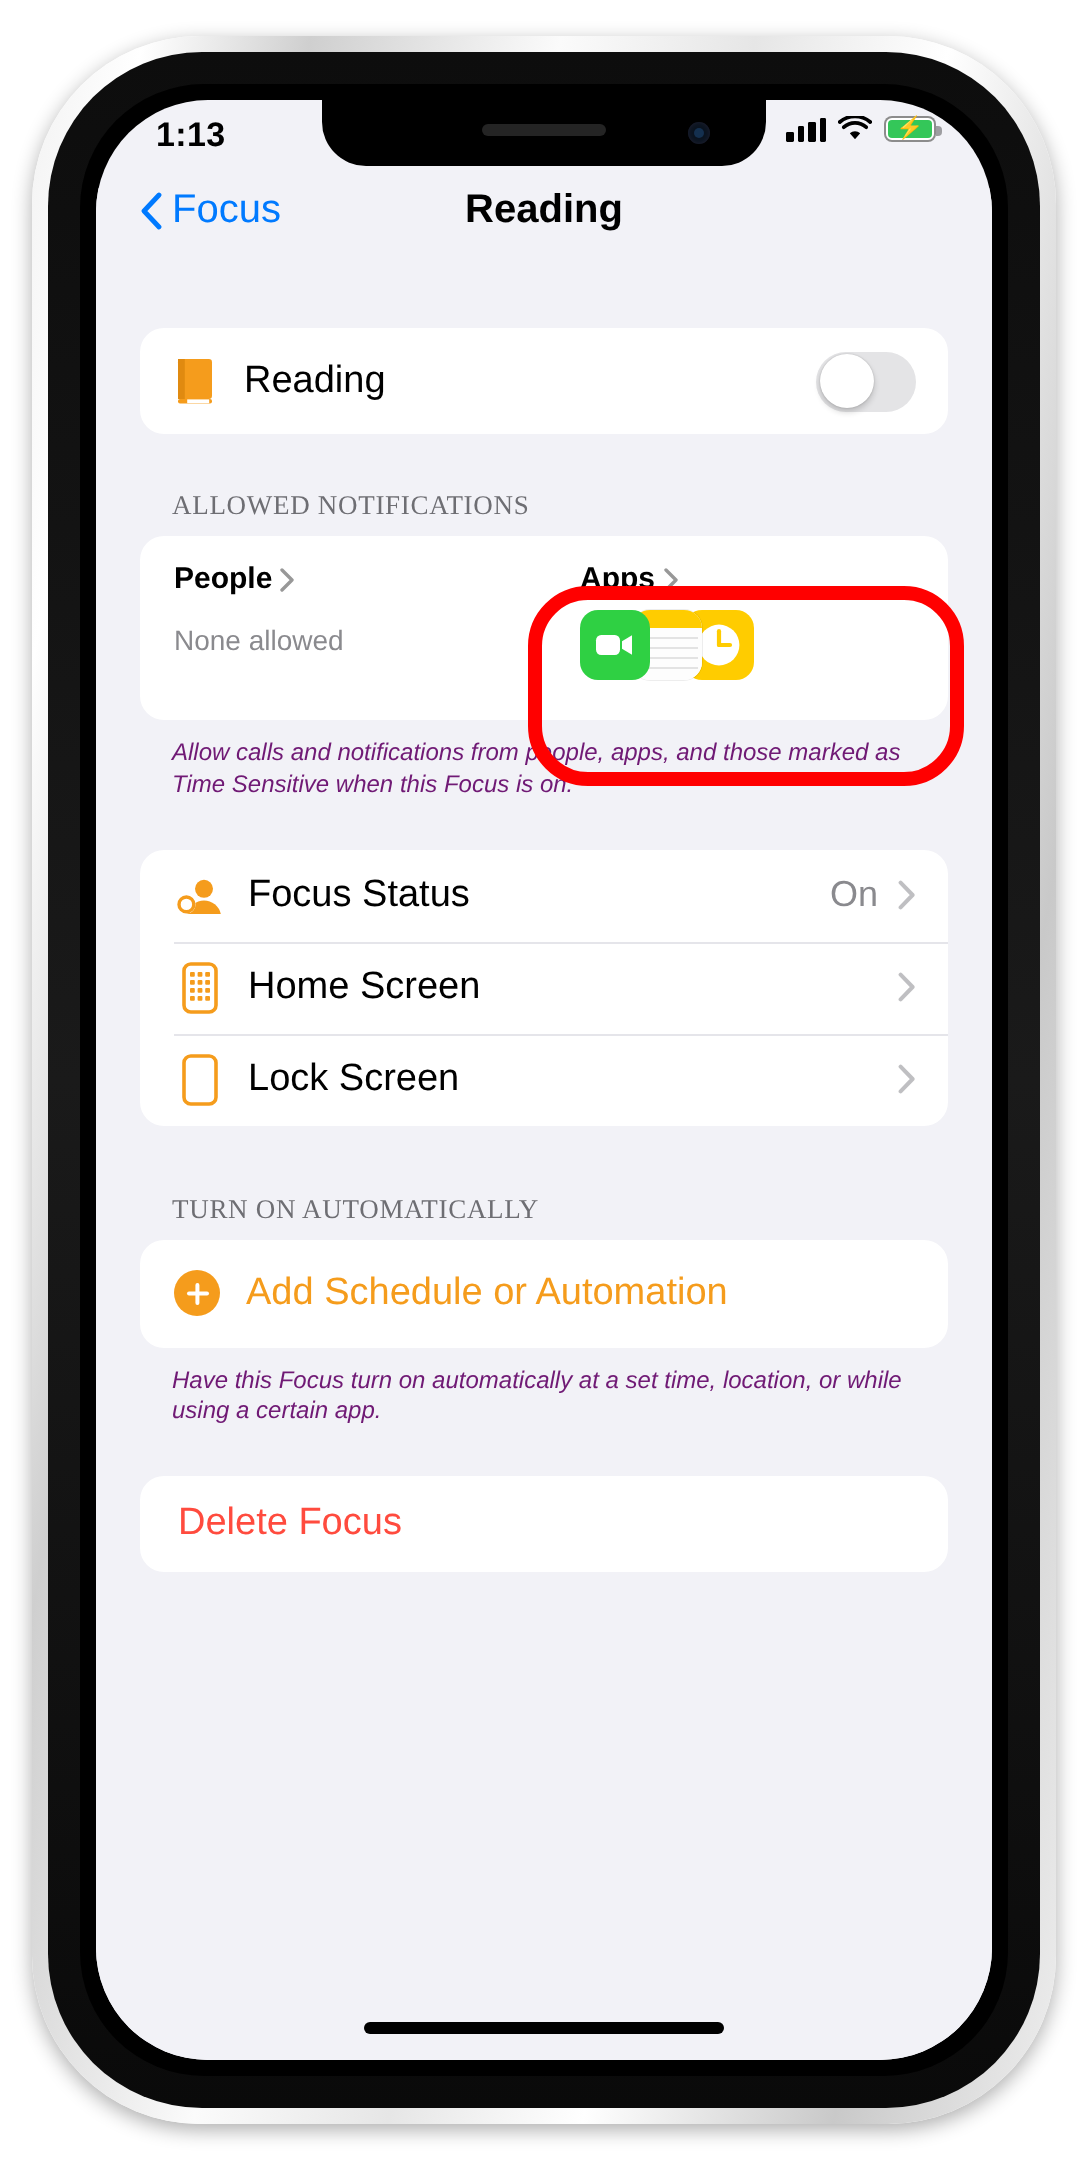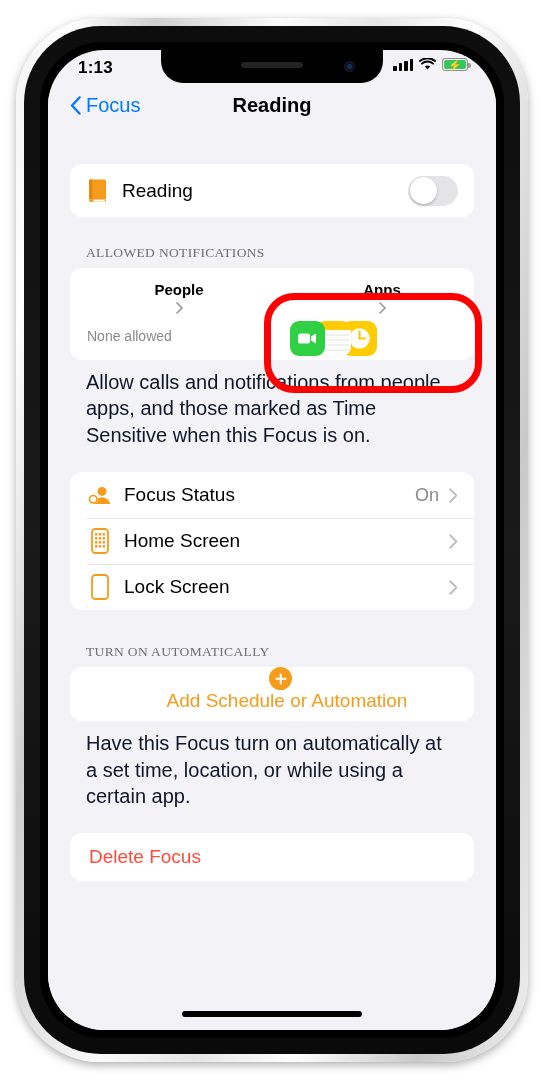--- a/index.html
+++ b/index.html
@@ -114,22 +114,23 @@
     background:#f2f2f7; padding:0 22px;
   }
 
   .card{ background:#ffffff; border-radius:12px; overflow:hidden; }
 
   .section-header{
     font-size:13.5px; color:#6e6e73; letter-spacing:.35px;
     padding:0 0 7px 16px; text-transform:uppercase;font-family:Liberation Serif, serif;
   }
   .section-footer{
-    font-size:20px; color:#0f172a; line-height:1.32;
+    font-size:12px; color:#701a75; line-height:1.32;
     padding:9px 16px 0 16px;
+    font-style:italic;
   }
 
   
   .row-master{
     display:flex; align-items:center; height:53px; padding:0 16px 0 17px;
   }
   .row-master .label{ font-size:19px; color:#000; margin-left:14px; flex:1; }
 
   .toggle{
     width:50px; height:30px; border-radius:15px; background:#e4e4e6;
@@ -140,21 +141,21 @@
     border-radius:50%; background:#fff;
     box-shadow:0 2px 3px rgba(0,0,0,.18), 0 0 1px rgba(0,0,0,.2);
   }
 
   
   .allowed-card{ display:flex; height:92px; }
   .allowed-col{ flex:1; padding:13px 0 0 17px; }
   .allowed-col.right{ padding-left:19px; }
   .col-title{
     display:flex; align-items:center; gap:4px;
-    font-size:15px; font-weight:700; color:#000; cursor:pointer;flex-direction:column;
+    font-size:15px; font-weight:700; color:#000; cursor:pointer;
   }
   .chev-sm{ width:7px; height:12px; opacity:.4; }
   .col-sub{ font-size:14px; color:#8a8a8e; margin-top:14px; }
 
   .appicons{ display:flex; align-items:center; margin-top:7px; }
   .appicon{ width:35px; height:35px; border-radius:9px; position:relative; flex:none; }
   .appicon + .appicon{ margin-left:-9px; }
   .ai-facetime{ background:#2fd043; z-index:3; }
   .ai-notes{ background:#fff; z-index:2; box-shadow:0 0 0 .5px rgba(0,0,0,.07); overflow:hidden; }
   .ai-clock{ background:#ffcc00; z-index:1; }
@@ -167,21 +168,21 @@
   .opt-row + .opt-row::before{
     content:""; position:absolute; left:17px; right:0; top:0; height:1px;
     background:#e5e5ea;
   }
   .opt-icon{ width:25px; display:flex; justify-content:center; flex:none; }
   .opt-label{ font-size:19px; color:#000; margin-left:12px; flex:1; }
   .opt-value{ font-size:18px; color:#8a8a8e; margin-right:10px; }
   .chev-row{ width:9px; height:15px; opacity:.32; margin-right:16px; flex:none; }
 
   
-  .add-row{ display:flex; align-items:center; height:54px; padding-left:17px; cursor:pointer;flex-direction:column; }
+  .add-row{ display:flex; align-items:center; height:54px; padding-left:17px; cursor:pointer; }
   .add-label{ font-size:19px; color:#f59c1c; margin-left:13px; }
   .plus-circle{
     width:23px; height:23px; border-radius:50%; background:#f59c1c;
     position:relative; flex:none;
   }
   .plus-circle::before,.plus-circle::after{
     content:""; position:absolute; background:#fff; border-radius:1px;
     left:50%; top:50%;
   }
   .plus-circle::before{ width:11px; height:2.6px; transform:translate(-50%,-50%); }

